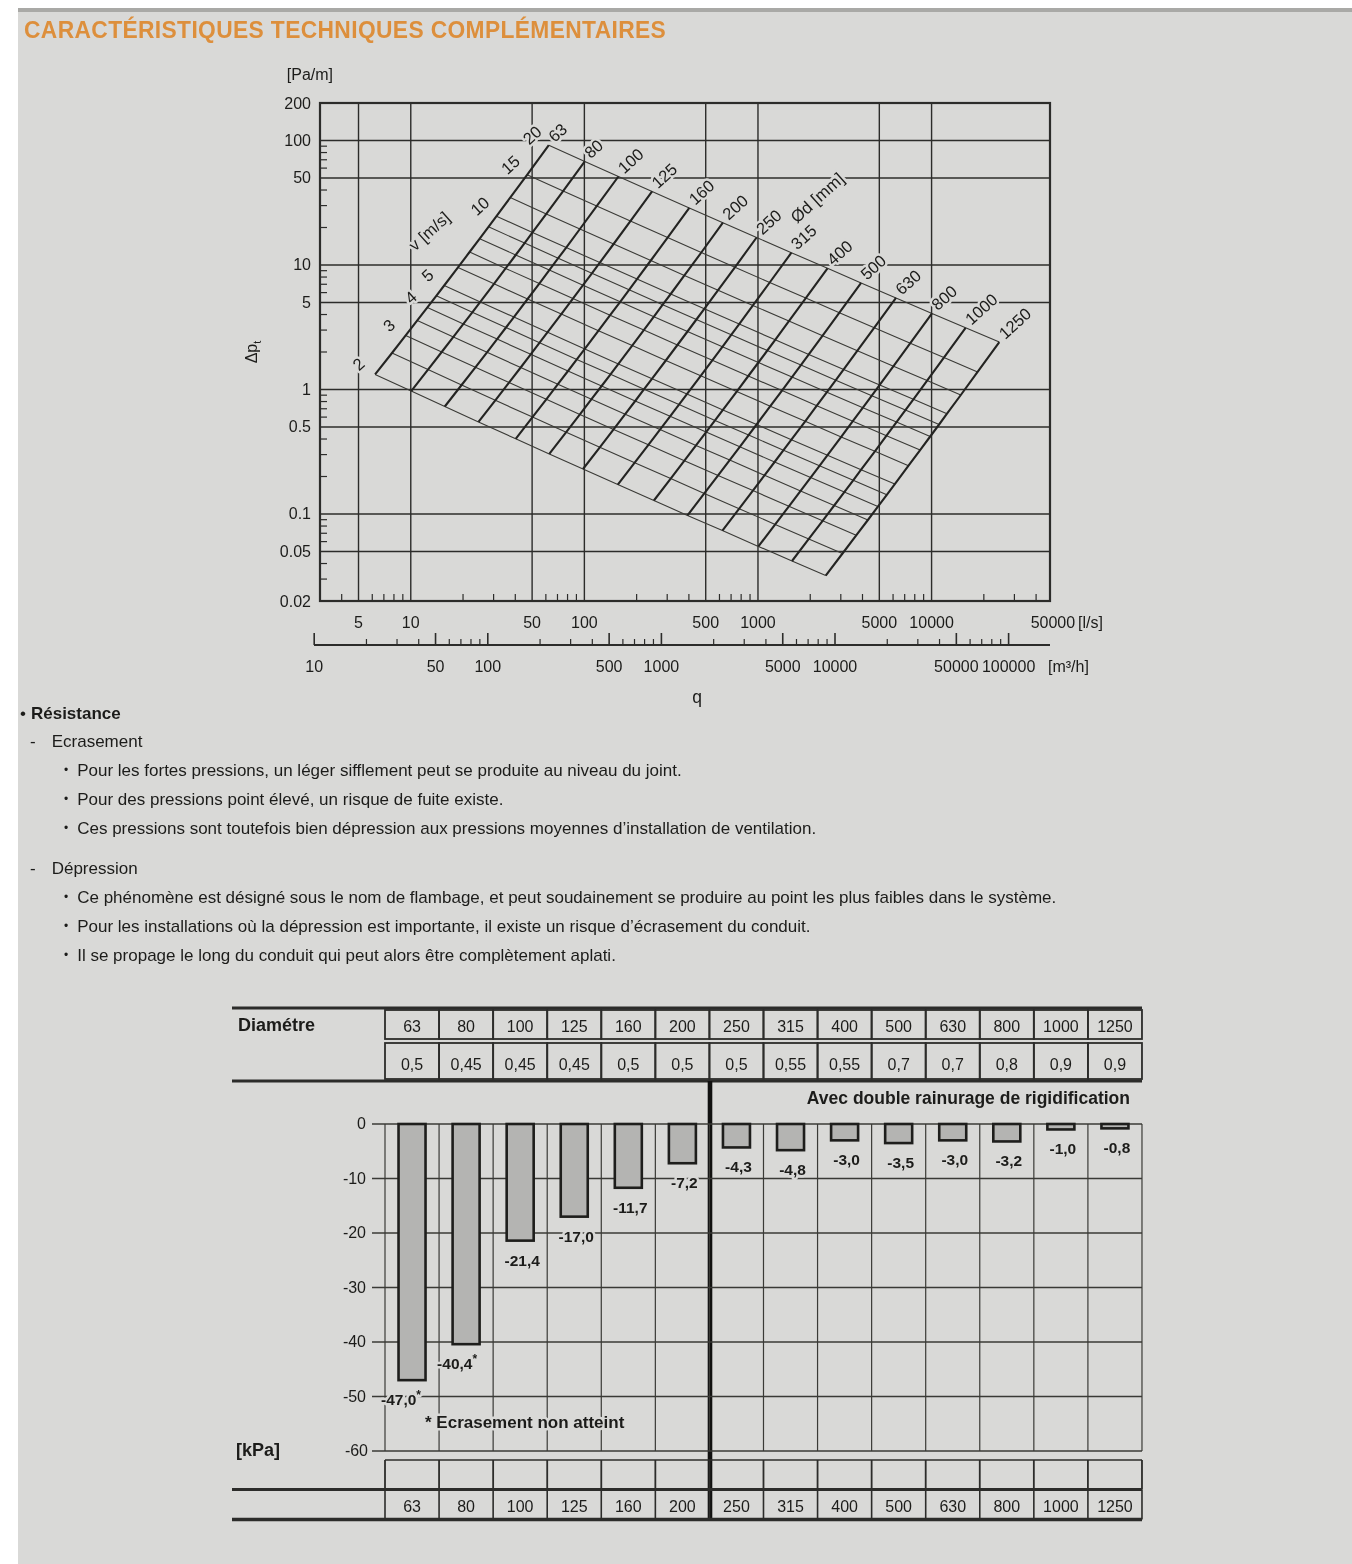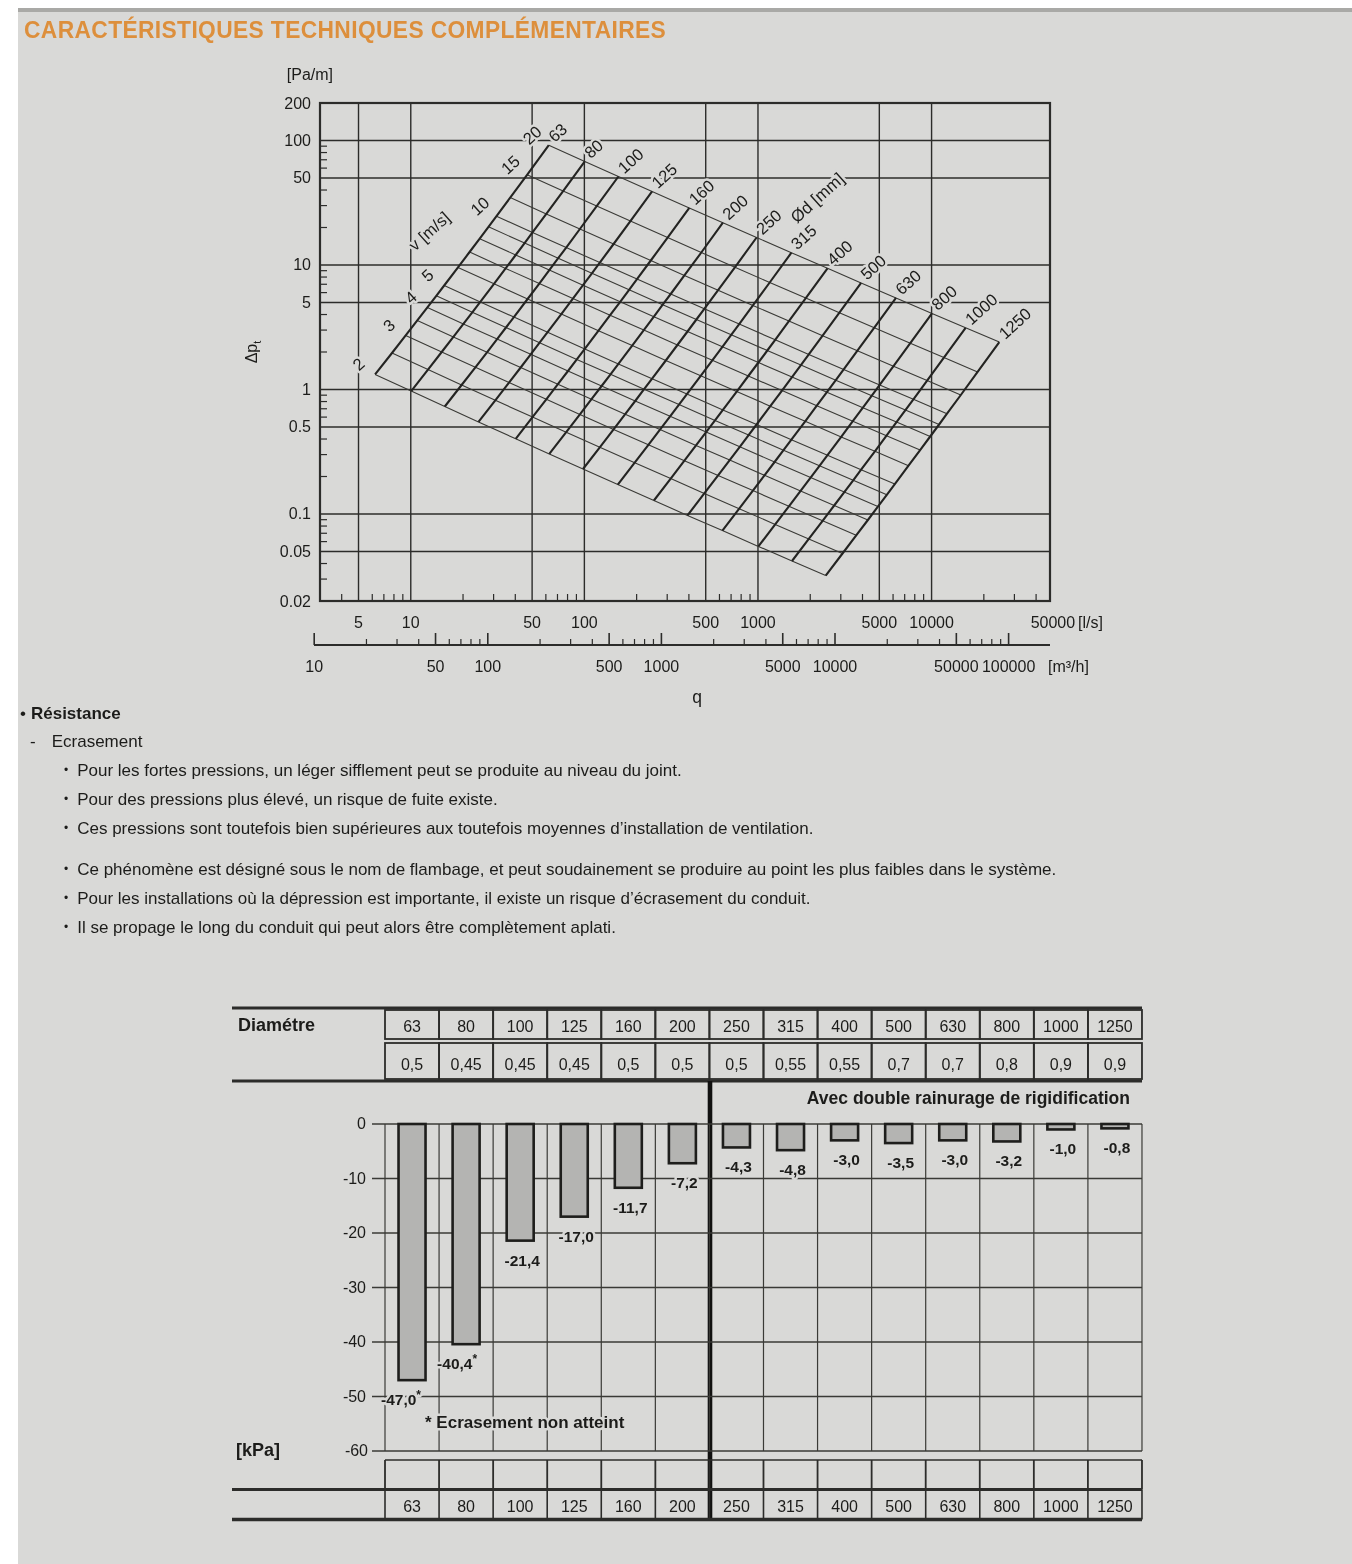--- a/index.html
+++ b/index.html
@@ -434,26 +434,29 @@
   <div class="n0">
     <span class="blt">•</span><span class="ttl">Résistance</span>
   </div>
   <div class="n1">
     <span class="dsh">-</span><span>Ecrasement</span>
   </div>
   <div class="n2">
     <span class="blt">•</span><span>Pour les fortes pressions, un léger sifflement peut se produite au niveau du joint.</span>
   </div>
   <div class="n2">
-    <span class="blt">•</span><span>Pour des pressions plus élevé, un risque de fuite existe.</span>
-  </div>
-  <div class="n2">
-    <span class="blt">•</span><span>Ces pressions sont toutefois bien supérieures aux toutefois moyennes d’installation de ventilation.</span>
+    <span class="blt">•</span><span>Pour des pressions point élevé, un risque de fuite existe.</span>
+  </div>
+  <div class="n2">
+    <span class="blt">•</span><span>Ces pressions sont toutefois bien dépression aux pressions moyennes d’installation de ventilation.</span>
   </div>
   <div class="gap"></div>
+  <div class="n1">
+    <span class="dsh">-</span><span>Dépression</span>
+  </div>
   <div class="n2">
     <span class="blt">•</span><span>Ce phénomène est désigné sous le nom de flambage, et peut soudainement se produire au point les plus faibles dans le système.</span>
   </div>
   <div class="n2">
     <span class="blt">•</span><span>Pour les installations où la dépression est importante, il existe un risque d’écrasement du conduit.</span>
   </div>
   <div class="n2">
     <span class="blt">•</span><span>Il se propage le long du conduit qui peut alors être complètement aplati.</span>
   </div>
 </div>

